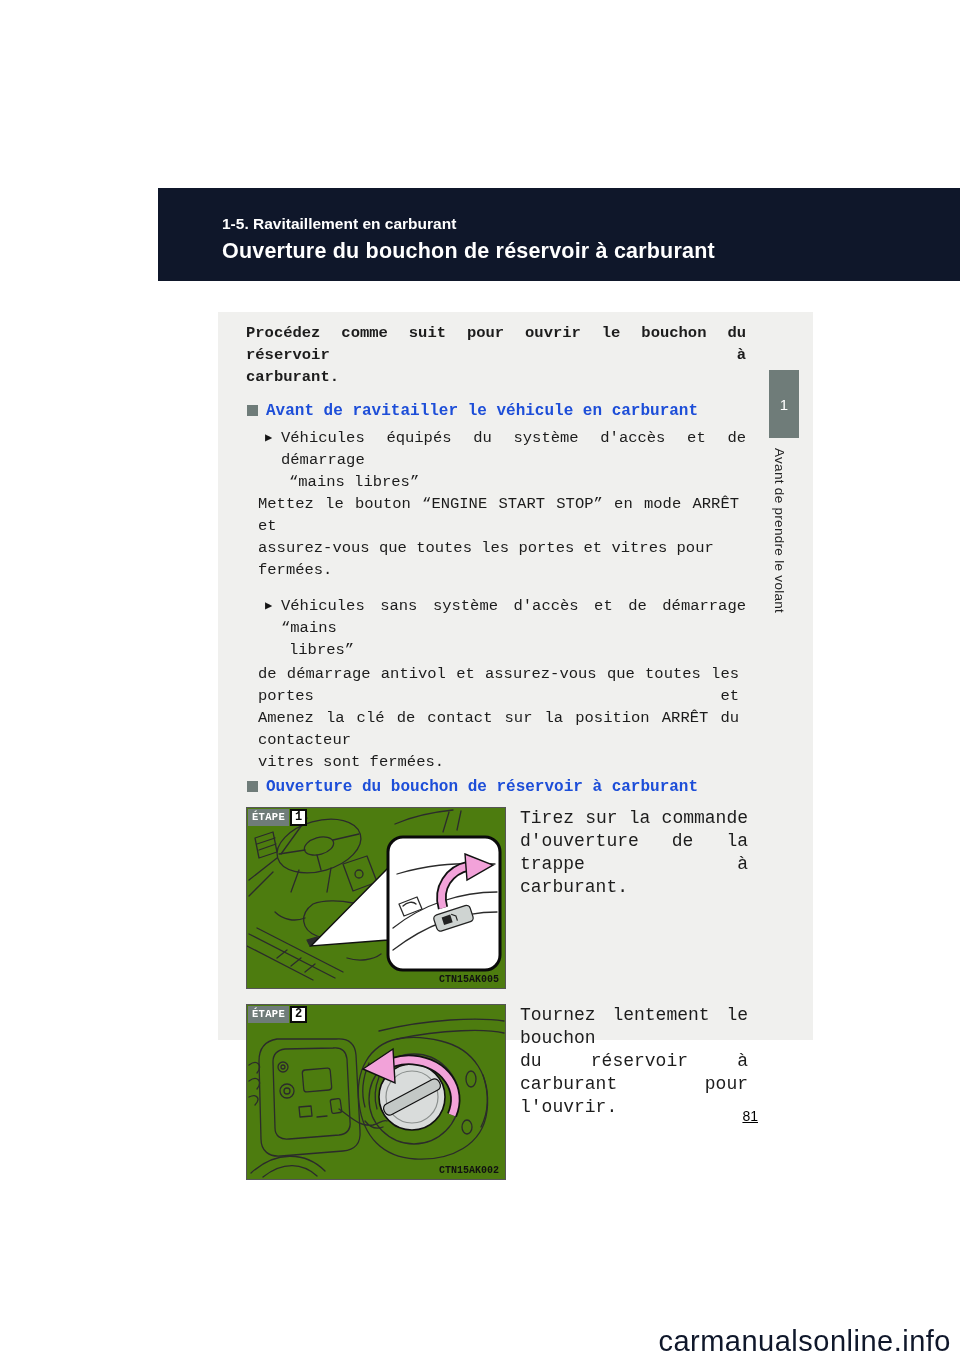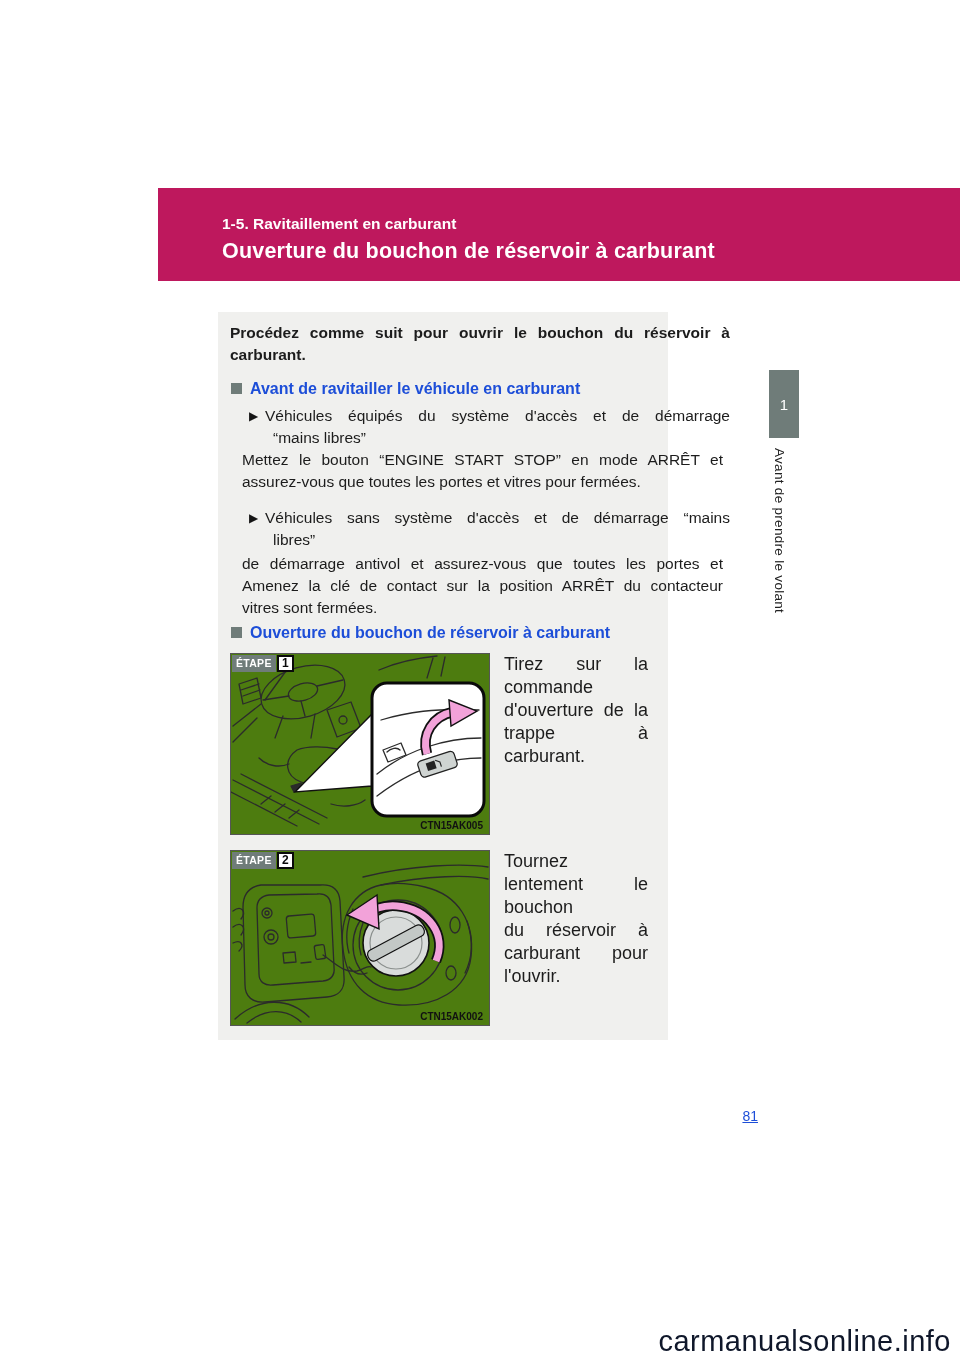--- a/index.html
+++ b/index.html
@@ -4,28 +4,28 @@
 <style>
   html,body{margin:0;padding:0;}
   body{
     width:960px;height:1358px;position:relative;background:#ffffff;
     font-family:"Liberation Sans", sans-serif;color:#1c1c1c;
     -webkit-font-smoothing:antialiased;
   }
   .page{position:absolute;inset:0;overflow:hidden;}
 
   
-  .band{position:absolute;left:158px;top:188px;right:0;height:93px;background:#be185d;
+  .band{position:absolute;left:158px;top:188px;right:0;height:93px;background:#0f172a;
         box-sizing:border-box;padding:26px 0 0 64px;}
   .band-sub{color:#fff;font-weight:bold;font-size:15.5px;line-height:20px;margin:0 0 4px 0;}
   .band-title{color:#fff;font-weight:bold;font-size:21.5px;line-height:26px;letter-spacing:.2px;}
 
   
-  .panel{position:absolute;left:218px;top:312px;width:450px;height:728px;background:#f0f0ee;
-         box-sizing:border-box;padding:10px 20px 0 12px;}
+  .panel{position:absolute;left:218px;top:312px;width:595px;height:728px;background:#f0f0ee;
+         box-sizing:border-box;padding:10px 20px 0 28px;font-family:Liberation Mono, monospace;}
   .jline{display:block;text-align:justify;text-align-last:justify;}
   .lastline{display:block;text-align:left;}
   .cont-indent{padding-left:8px;}
   .txt{font-size:15.5px;line-height:22px;}
   .intro{width:500px;font-weight:bold;margin:0 0 12px 0;}
   .sec-head{display:flex;align-items:flex-start;margin:0 0 5px 0;}
   .sec-head .sq{width:11px;height:11px;background:#6f7c79;margin:5px 8px 0 1px;flex:0 0 auto;}
   .sec-head .sec-head-txt{font-size:16px;font-weight:bold;line-height:22px;color:#1d4ed8;}
   .sec-head.mb9{margin-bottom:9px;}
   .tri-item{position:relative;margin-left:19px;width:465px;padding-left:16px;box-sizing:content-box;}
@@ -50,21 +50,21 @@
   .step-text{margin-left:14px;width:228px;font-size:18px;line-height:23px;}
 
   
   .chap-tab{position:absolute;left:769px;top:370px;width:30px;height:68px;background:#6f7c79;
             display:flex;align-items:center;justify-content:center;color:#fff;font-size:15px;}
   .chap-caption{position:absolute;left:772px;top:448px;height:180px;
                 writing-mode:vertical-rl;text-orientation:mixed;
                 font-size:13.5px;color:#222;letter-spacing:.3px;}
 
   
-  .page-num{position:absolute;left:600px;top:1108px;width:158px;text-align:right;font-size:14px;color:#1d4ed8;text-decoration:underline;}
+  .page-num{position:absolute;left:600px;top:1108px;width:158px;text-align:right;font-size:14px;color:#000000;text-decoration:underline;}
   .watermark{position:absolute;right:9px;top:1325px;font-size:29px;color:#0f172a;
              text-decoration:none;letter-spacing:.5px;}
 
   .lineart{stroke:#2b2b2b;stroke-width:1.3;fill:none;stroke-linecap:round;stroke-linejoin:round;}
 </style>
 </head>
 <body>
 
 <div class="page">
 

